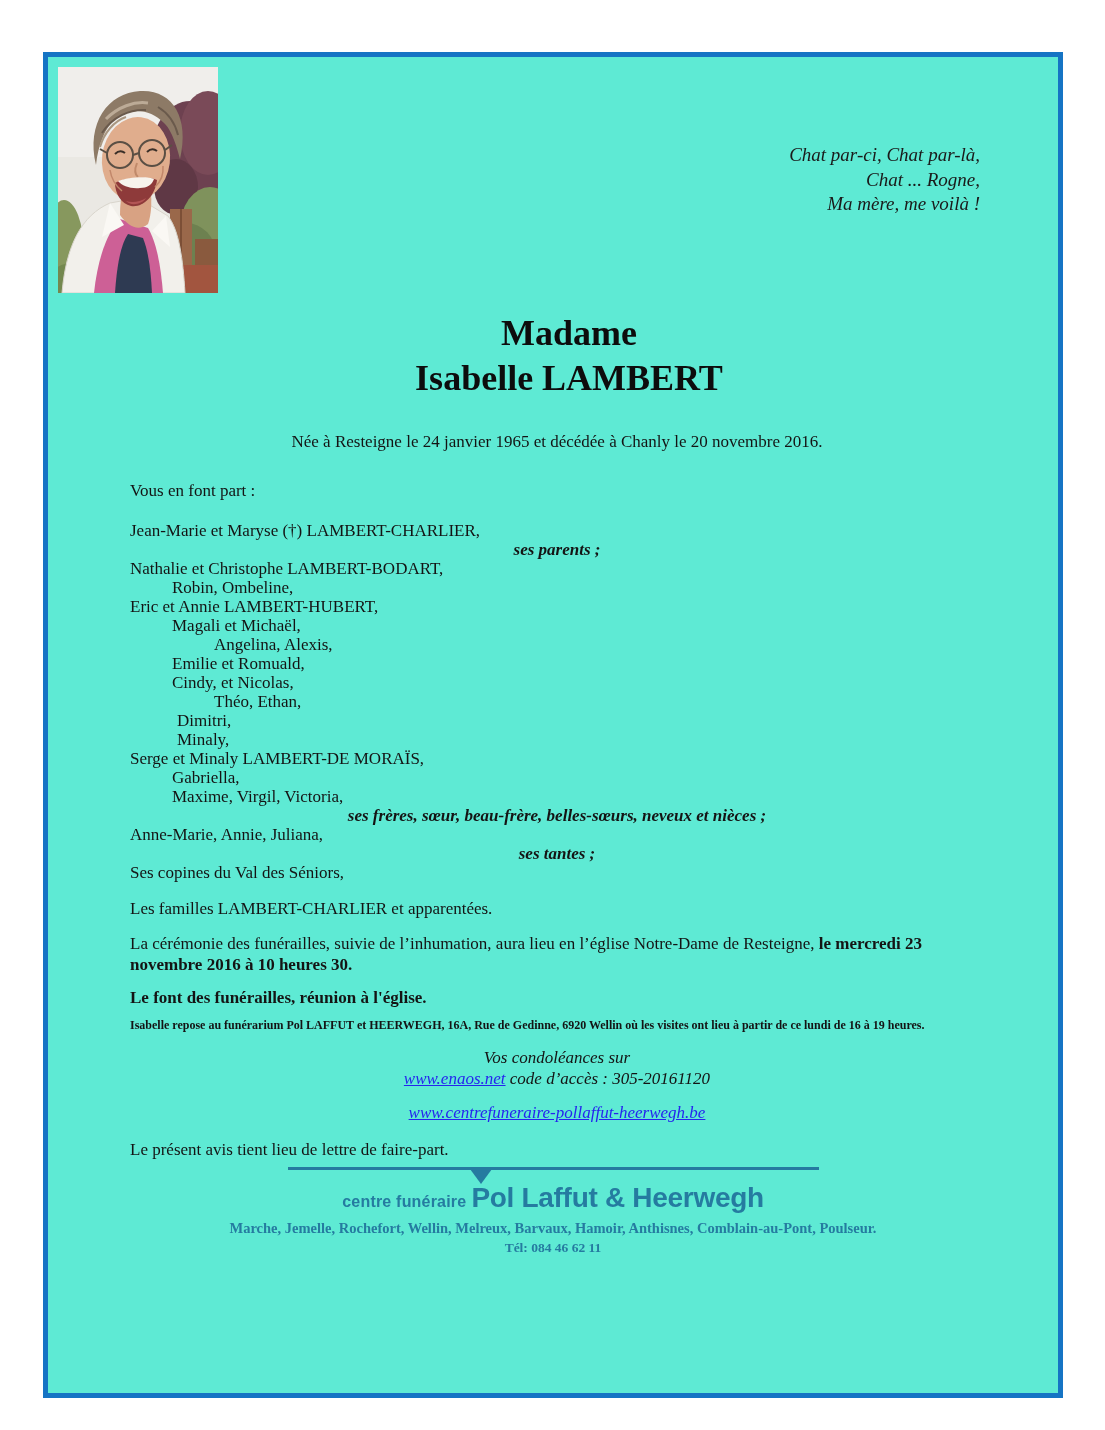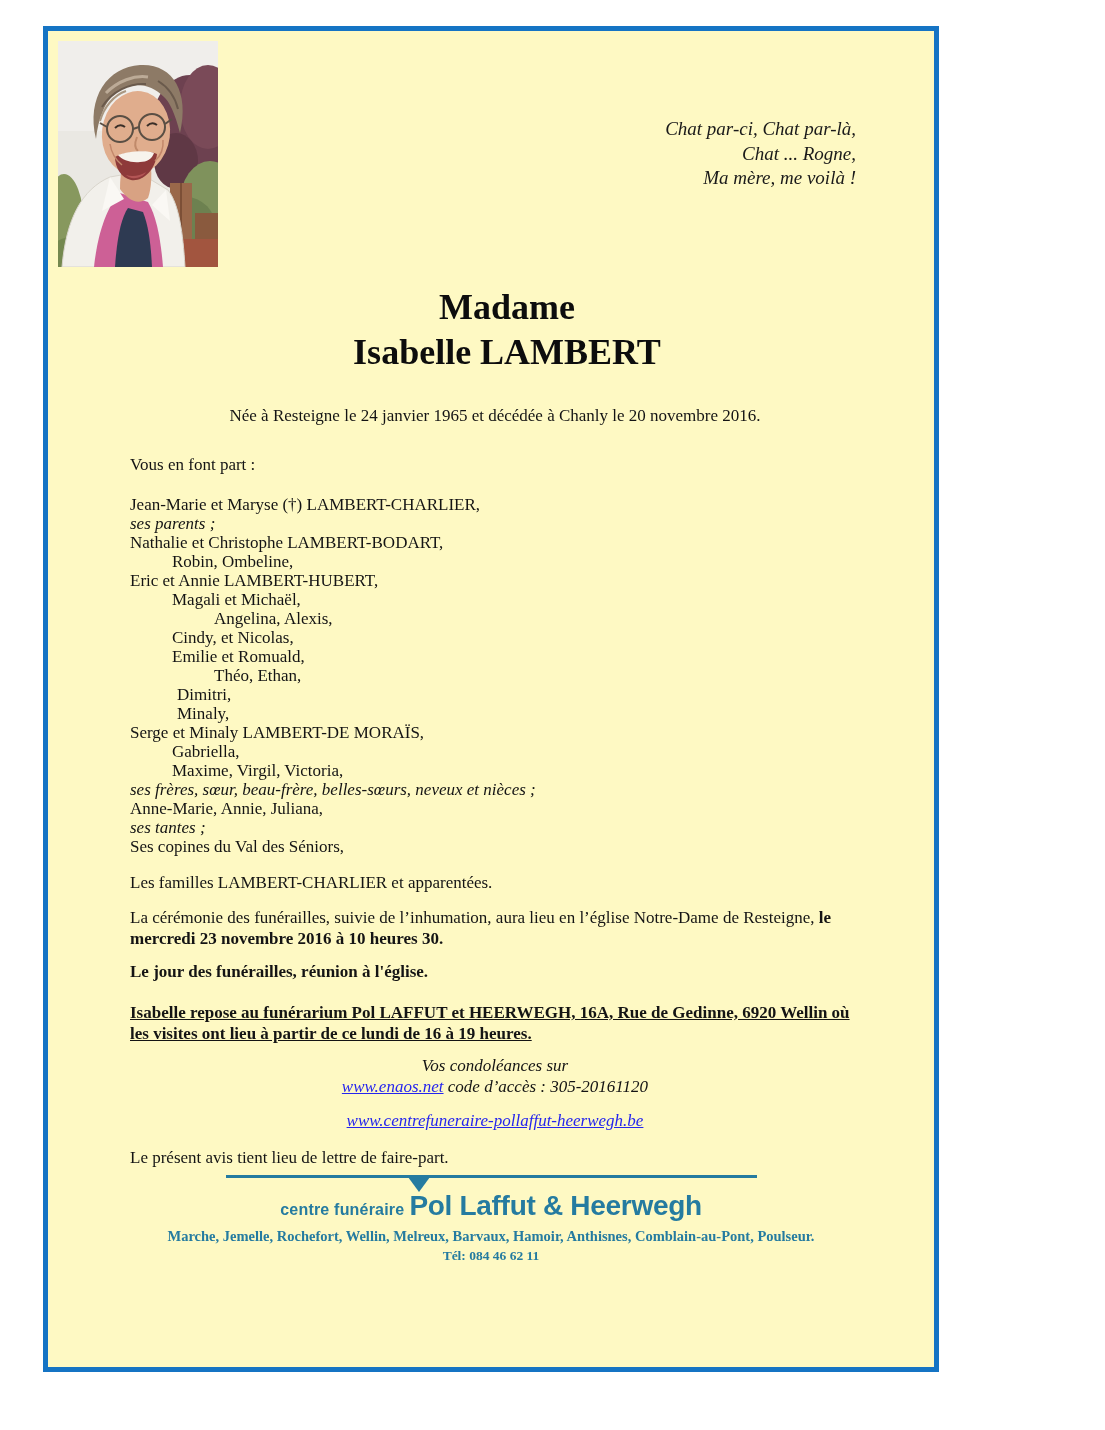--- a/index.html
+++ b/index.html
@@ -3,24 +3,24 @@
 <meta charset="utf-8">
 <style>
   * { margin:0; padding:0; box-sizing:border-box; }
   html,body { background:#ffffff; }
   body {
     width:1105px; height:1430px; position:relative;
     font-family:"Liberation Serif","DejaVu Serif",serif;
     color:#141414;
   }
   .sheet {
-    position:absolute; left:43px; top:26px;
-    width:896px; height:1346px;
+    position:absolute; left:43px; top:52px;
+    width:1020px; height:1346px;
     border:5px solid #1574c4;
-    background:#fef9c3;
+    background:#5eead4;
   }
   .portrait {
     position:absolute; left:10px; top:10px;
     width:160px; height:226px; overflow:hidden;
   }
   .quote {
     position:absolute; top:86px; right:78px;
     font-style:italic; font-size:19px; line-height:24.5px;
     text-align:right; color:#1a1a1a;
   }
@@ -29,26 +29,26 @@
     font-weight:700; font-size:36px; line-height:45px; color:#0d0d0d;padding-left:32px;
   }
   .content { padding-left:82px; padding-right:74px; }
   .subtitle { margin-top:30px; text-align:center; font-size:17px; line-height:21px; }
   .intro { margin-top:28px; font-size:17px; line-height:21px; }
   .family { margin-top:20px; font-size:17px; line-height:19px; }
   .family .l0 { padding-left:0; }
   .family .l1 { padding-left:42px; }
   .family .l1b { padding-left:47px; }
   .family .l2 { padding-left:84px; }
-  .family .role { text-align:left; font-weight:400; font-style:italic; }
+  .family .role { text-align:center; font-weight:700; font-style:italic; }
   .families-note { margin-top:16px; font-size:17px; line-height:21px; }
   .ceremony { margin-top:14px; font-size:17px; line-height:21px; }
   .bold { font-weight:700; }
   .reunion { margin-top:12px; font-size:17px; line-height:21px; font-weight:700; }
-  .repose { margin-top:20px; font-size:17px; line-height:21px; font-weight:700;text-decoration:underline; }
+  .repose { margin-top:7px; font-size:12px; line-height:21px; font-weight:700; }
   .condolences { margin-top:11px; text-align:center; font-style:italic; font-size:17px; line-height:21px; }
   a.doc-link { color:#2525ee; text-decoration:underline; cursor:pointer; }
   .link2-line { margin-top:13px; text-align:center; font-style:italic; font-size:17px; line-height:21px; }
   .notice { margin-top:16px; font-size:17px; line-height:21px; }
   .footer-divider { margin:7px auto 0 auto; width:531px; height:3px; background:#257ba0; }
   .brand-row {
     margin-top:12px; display:flex; justify-content:center; align-items:baseline; gap:5px;
     color:#257ba0; font-family:"Liberation Sans","DejaVu Sans",sans-serif;
   }
   .brand-small { font-size:16px; font-weight:600; letter-spacing:0.2px; }
@@ -147,39 +147,39 @@
     <div class="intro">Vous en font part :</div>
 
     <div class="family">
       <div class="l0">Jean-Marie et Maryse (†)  LAMBERT-CHARLIER,</div>
       <div class="role">ses parents ;</div>
       <div class="l0">Nathalie et Christophe LAMBERT-BODART,</div>
       <div class="l1">Robin, Ombeline,</div>
       <div class="l0">Eric et Annie LAMBERT-HUBERT,</div>
       <div class="l1">Magali et Michaël,</div>
       <div class="l2">Angelina, Alexis,</div>
+      <div class="l1">Emilie et Romuald,</div>
       <div class="l1">Cindy, et Nicolas,</div>
-      <div class="l1">Emilie et Romuald,</div>
       <div class="l2">Théo, Ethan,</div>
       <div class="l1b">Dimitri,</div>
       <div class="l1b">Minaly,</div>
       <div class="l0">Serge et Minaly LAMBERT-DE MORAÏS,</div>
       <div class="l1">Gabriella,</div>
       <div class="l1">Maxime, Virgil, Victoria,</div>
       <div class="role">ses frères, sœur, beau-frère, belles-sœurs, neveux et nièces ;</div>
       <div class="l0">Anne-Marie, Annie, Juliana,</div>
       <div class="role">ses tantes ;</div>
       <div class="l0">Ses copines du Val des Séniors,</div>
     </div>
 
     <div class="families-note">Les familles LAMBERT-CHARLIER et apparentées.</div>
 
     <div class="ceremony"><span>La cérémonie des funérailles, suivie de l’inhumation, aura lieu en l’église Notre-Dame de Resteigne, </span><span class="bold">le mercredi 23 novembre 2016 à 10 heures 30.</span></div>
 
-    <div class="reunion">Le jour des funérailles, réunion à l'église.</div>
+    <div class="reunion">Le font des funérailles, réunion à l'église.</div>
 
     <div class="repose">Isabelle repose au funérarium Pol LAFFUT et HEERWEGH, 16A, Rue de Gedinne, 6920 Wellin où les visites ont lieu à partir de ce lundi de 16 à 19 heures.</div>
 
     <div class="condolences">
       <div>Vos condoléances sur</div>
       <div><a class="doc-link">www.enaos.net</a><span> code d’accès : 305-20161120</span></div>
     </div>
 
     <div class="link2-line">
       <a class="doc-link">www.centrefuneraire-pollaffut-heerwegh.be</a>

